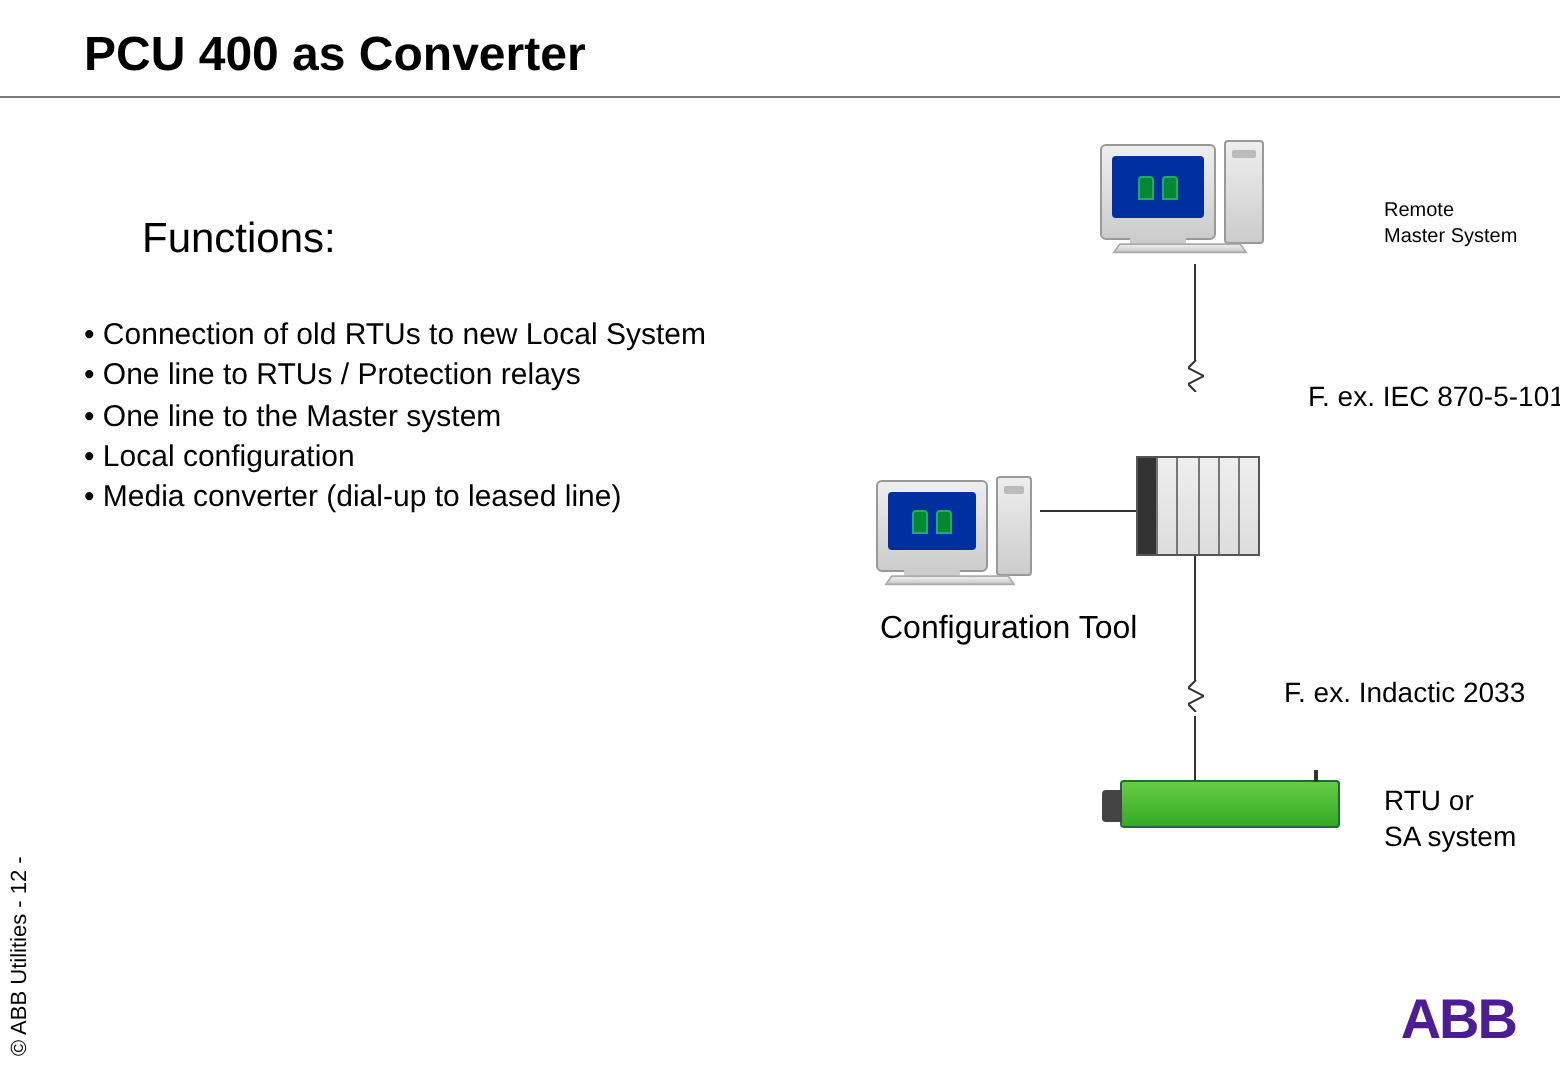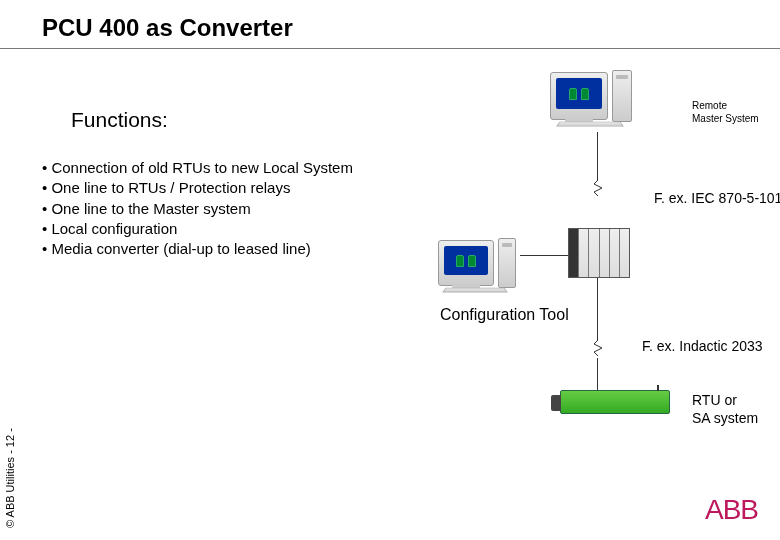--- a/index.html
+++ b/index.html
@@ -90,22 +90,22 @@
     font-size: 11px;
     white-space: nowrap;
     color: #000;
   }
   .abblogo {
     position: absolute;
     bottom: 14px;
     right: 22px;
     font-size: 28px;
     letter-spacing: -1px;
-    color: #be185d;
-    font-weight: 400;
+    color: #4c1d95;
+    font-weight: 700;
     font-family: Arial Black, Arial, sans-serif;
   }
   
   .computer {
     position: absolute;
   }
   .monitor-case {
     background: linear-gradient(#eee, #ccc);
     border: 1px solid #999;
     border-radius: 3px;

